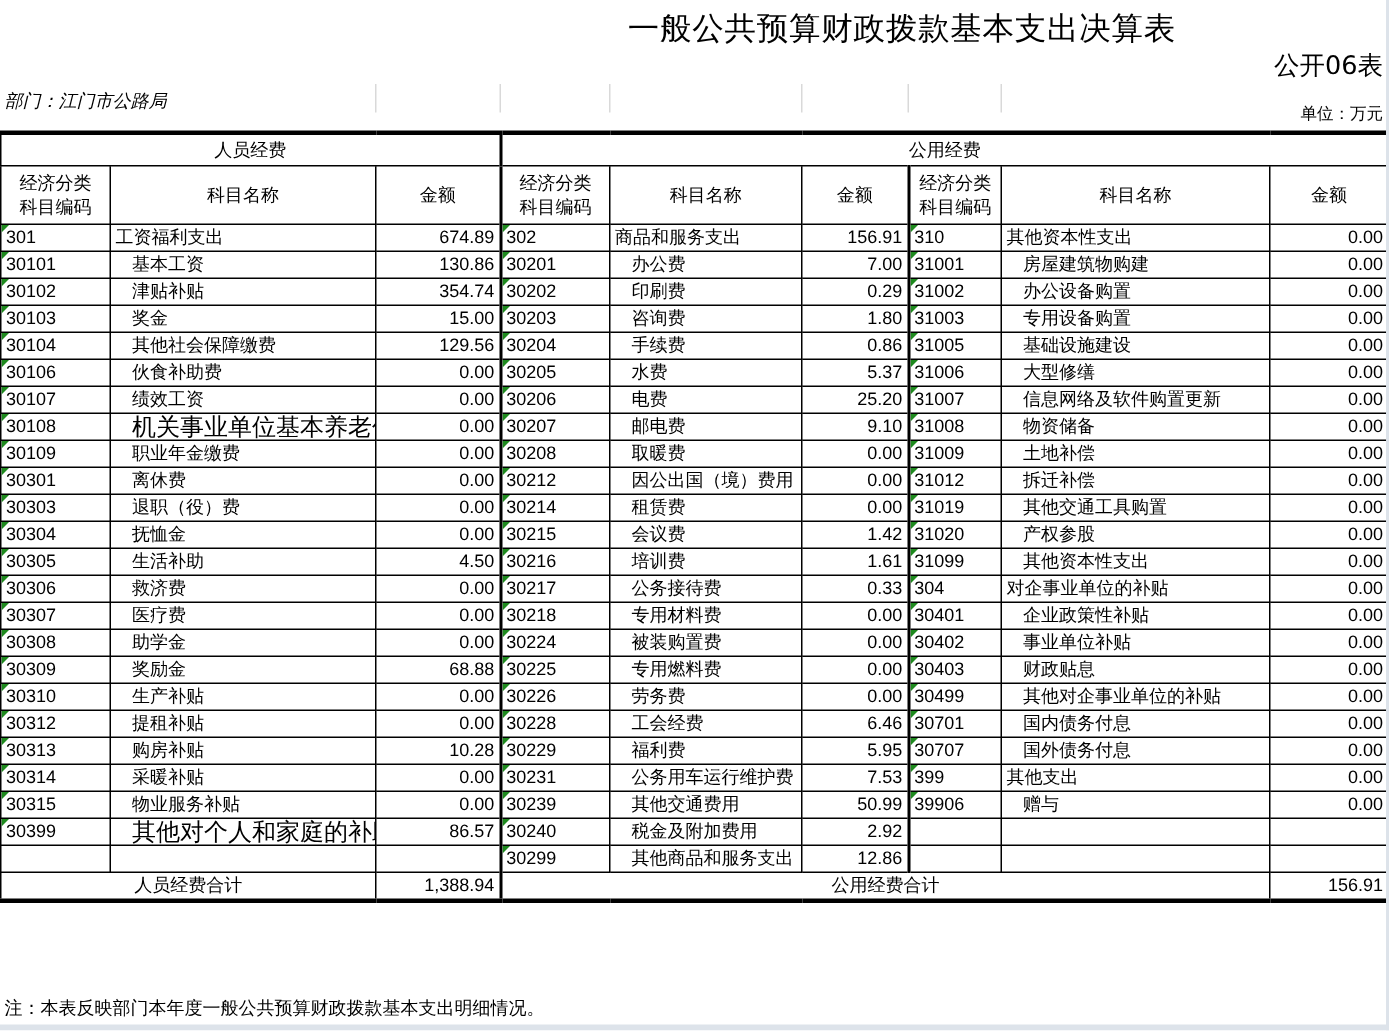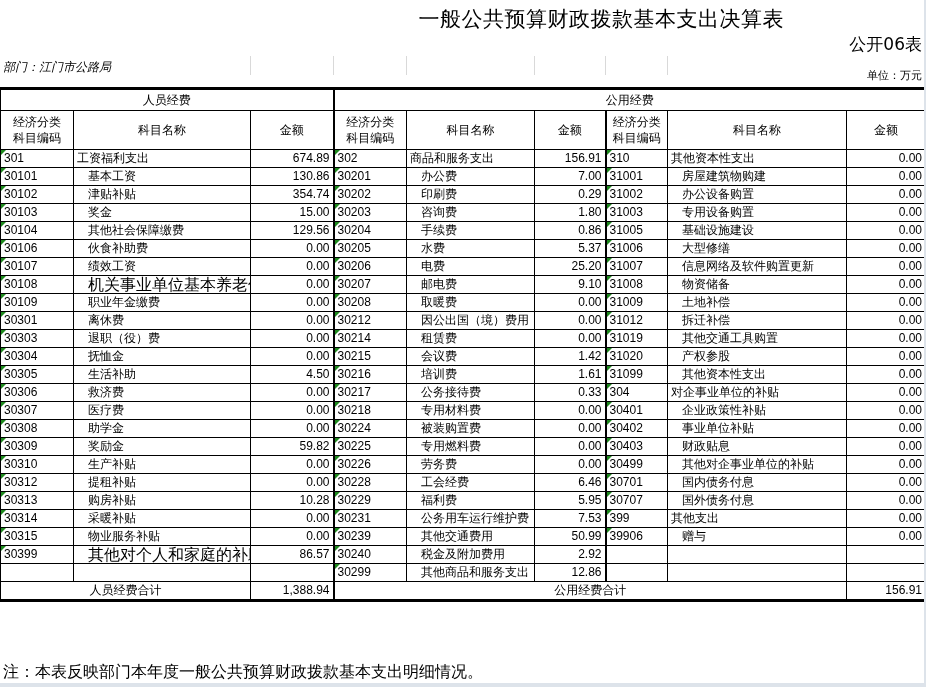--- a/index.html
+++ b/index.html
@@ -41,21 +41,21 @@
   }
   td.amt { text-align:right; font-family:"Liberation Sans","DejaVu Sans",sans-serif; }
   td.nm.l1 { padding-left:3px; }
   td.nm.l2 { padding-left:14px; }
   td.nm.small { font-size:16px; }
   .thick-top { border-top:3px solid #000 !important; }
   .thick-l { border-left:2px solid #000 !important; }
   .thick-b { border-bottom:3px solid #000 !important; }
   td.total-label { text-align:center; }
   .note {
-    position:absolute; left:3px; top:664px; font-size:16px; line-height:16px;
+    position:absolute; left:3px; top:664px; font-size:12px; line-height:16px;
   }
   .bottom-strip {
     position:absolute; left:0; top:683px; width:926px; height:4px; background:#dde3ea;
   }
   .right-strip {
     position:absolute; left:924px; top:0; width:2px; height:687px; background:#dde3ea;
   }
 </style>
 </head>
 <body>
@@ -274,21 +274,21 @@
         <td class="code marked thick-l">30224</td>
         <td class="nm l2">被装购置费</td>
         <td class="amt">0.00</td>
         <td class="code marked thick-l">30402</td>
         <td class="nm l2">事业单位补贴</td>
         <td class="amt">0.00</td>
       </tr>
       <tr>
         <td class="code marked">30309</td>
         <td class="nm l2">奖励金</td>
-        <td class="amt">59.82</td>
+        <td class="amt">68.88</td>
         <td class="code marked thick-l">30225</td>
         <td class="nm l2">专用燃料费</td>
         <td class="amt">0.00</td>
         <td class="code marked thick-l">30403</td>
         <td class="nm l2">财政贴息</td>
         <td class="amt">0.00</td>
       </tr>
       <tr>
         <td class="code marked">30310</td>
         <td class="nm l2">生产补贴</td>

